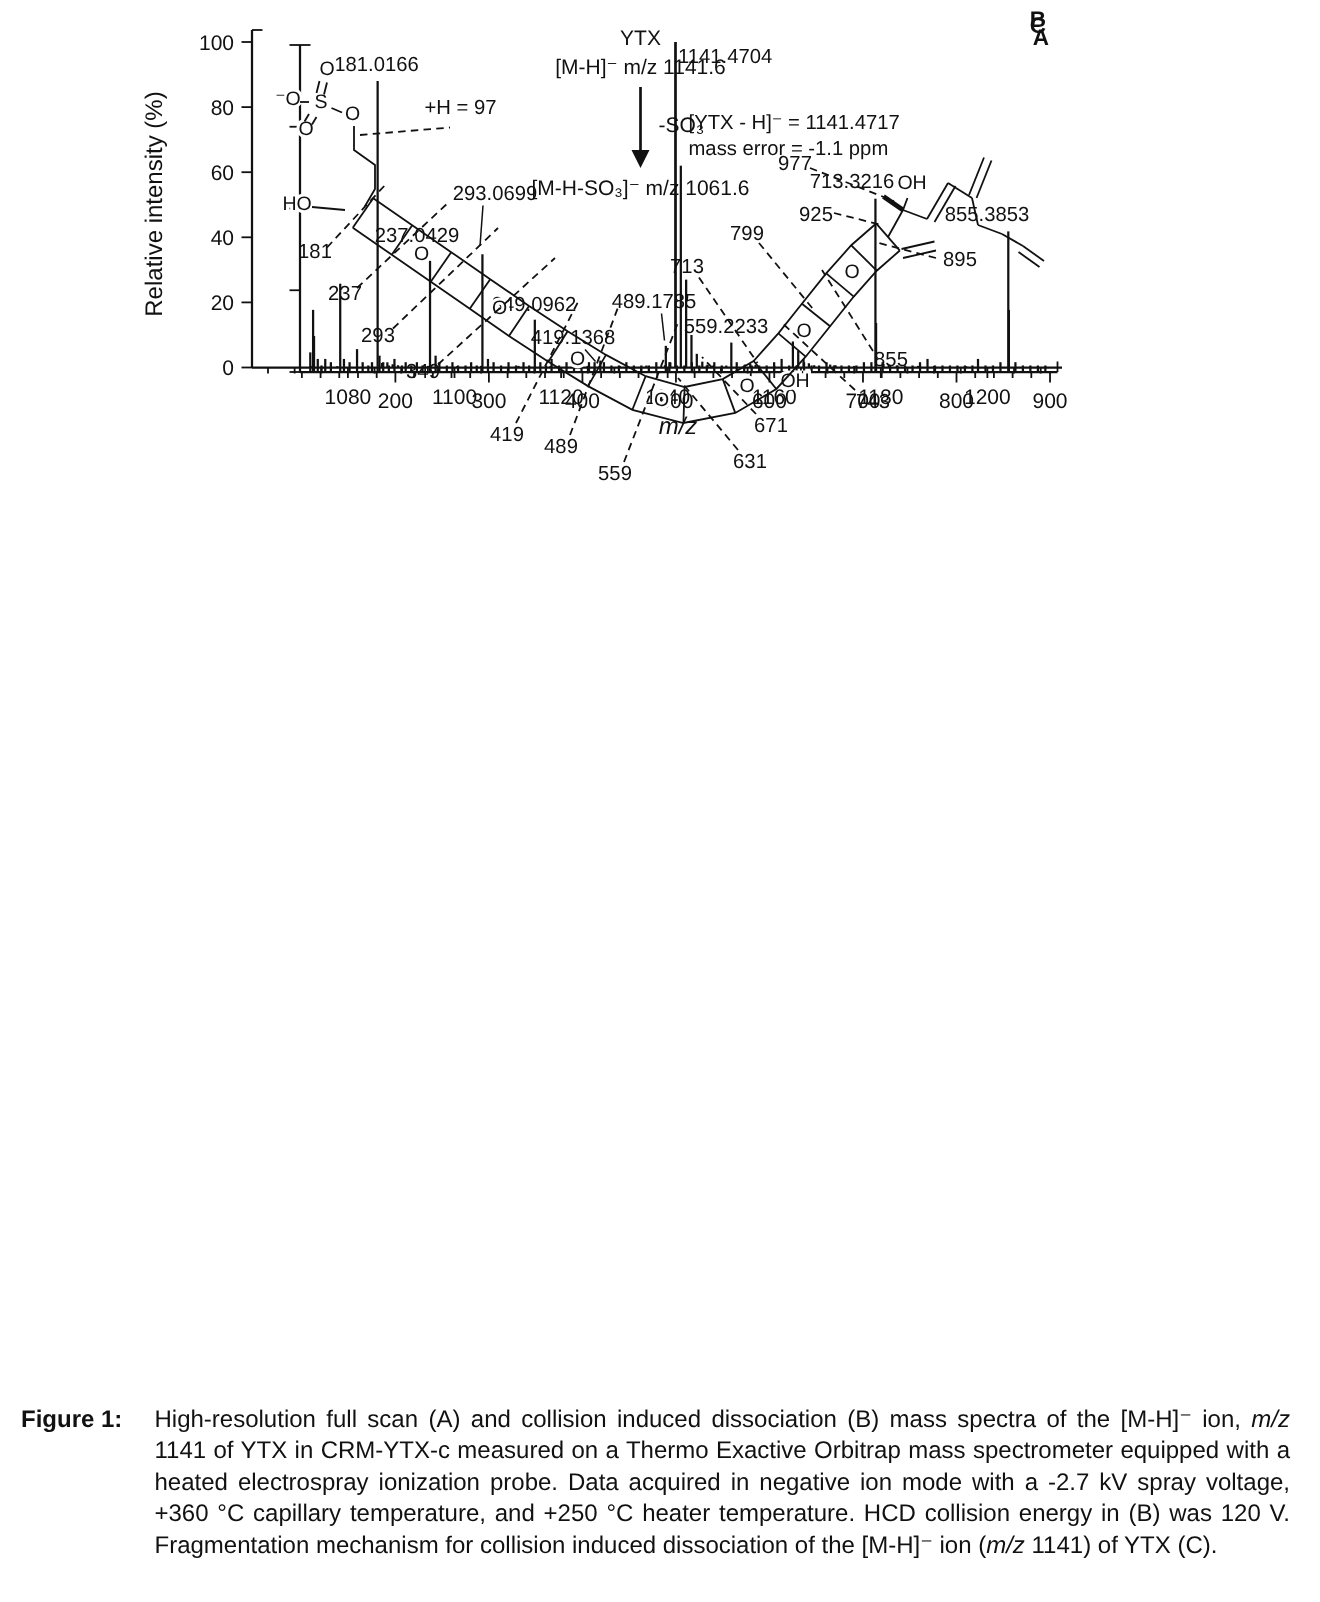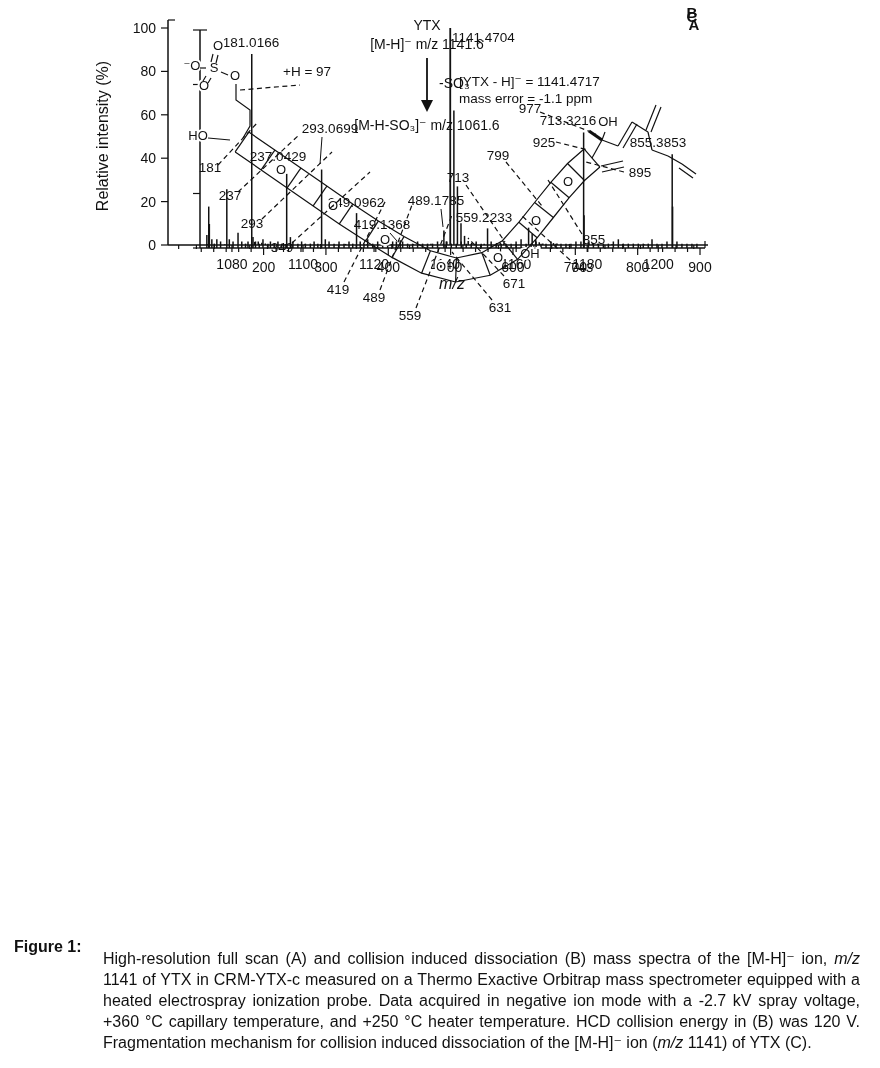--- a/index.html
+++ b/index.html
@@ -21,21 +21,21 @@
   .tick{stroke:#111;stroke-width:1.2;}
   .peak{stroke:#111;stroke-width:1.5;}
   .bond{stroke:#111;stroke-width:1.2;fill:none;}
   .bold-bond{stroke:#111;stroke-width:3.2;}
   .frag{stroke:#111;stroke-width:1.2;stroke-dasharray:5 3.5;fill:none;}
   .leader{stroke:#111;stroke-width:1;}
   .arrow{stroke:#111;stroke-width:1.8;}
   .caption{position:absolute;top:936px;left:14px;width:846px;display:flex;
            font-size:16px;line-height:21px;}
   .cap-label{font-weight:bold;flex:0 0 89px;white-space:nowrap;}
-  .cap-text{flex:1;text-align:justify;margin-top:12px;}
+  .cap-text{flex:1;text-align:justify;}
   .cap-text .it{font-style:italic;}
 </style>
 </head>
 <body>
 
 <div class="figure">
 
   <svg id="svg-a" width="880" height="290" viewBox="0 0 880 290">
     <g id="plot-a">
         <g>

